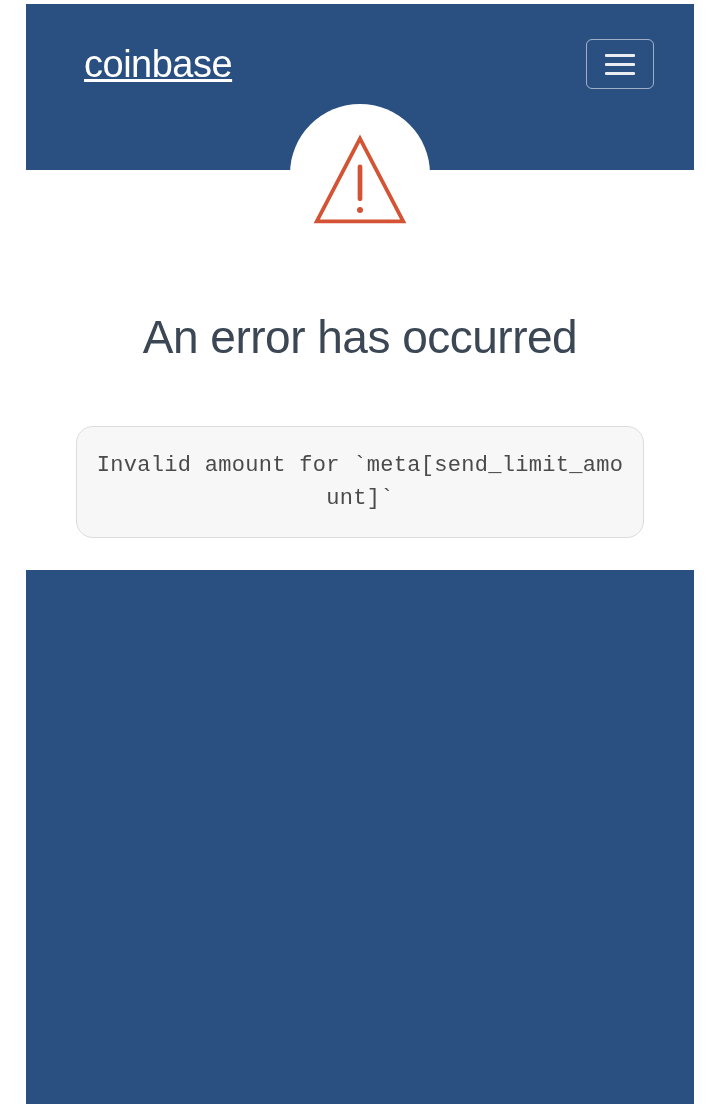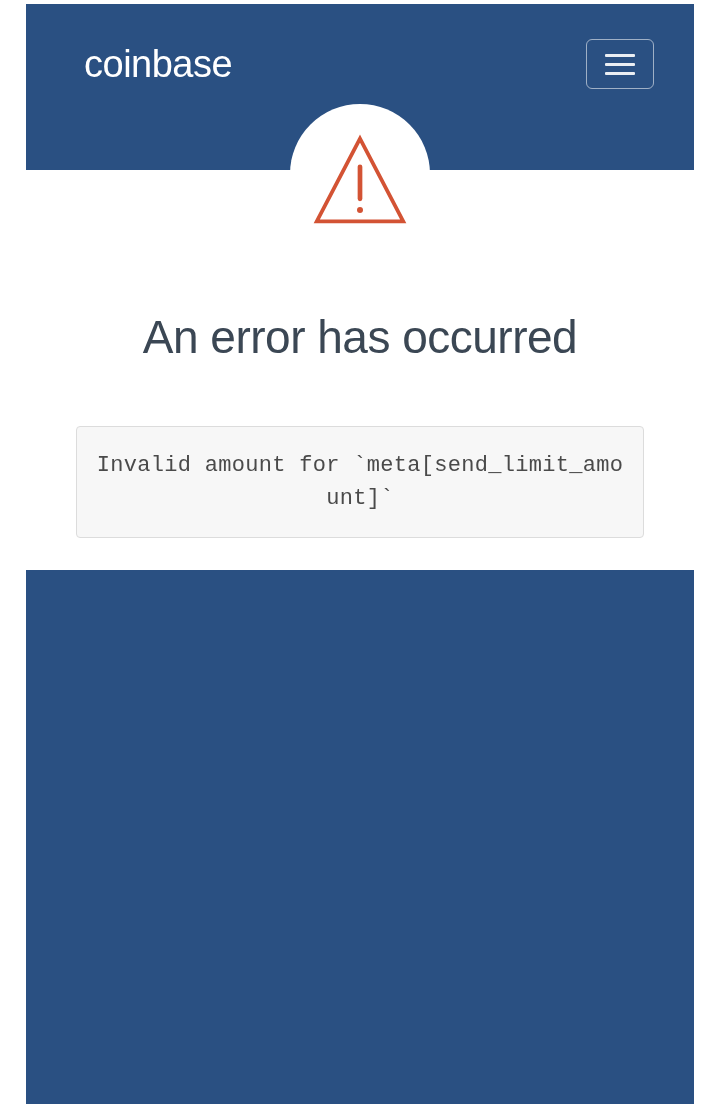--- a/index.html
+++ b/index.html
@@ -32,20 +32,21 @@
       align-items: center;
       justify-content: space-between;
       padding: 0 40px 0 58px;
     }
     .logo {
       color: #ffffff;
       font-size: 38px;
       font-weight: 500;
       letter-spacing: -0.5px;
       font-family: -apple-system, BlinkMacSystemFont, "Segoe UI", Helvetica, Arial, sans-serif;
+      text-decoration: underline;
     }
     .hamburger-button {
       width: 68px;
       height: 50px;
       border: 1.5px solid rgba(255,255,255,0.55);
       border-radius: 6px;
       background: transparent;
       display: flex;
       flex-direction: column;
       align-items: center;
@@ -89,21 +90,21 @@
       text-align: center;
       color: #3b4754;
       font-size: 46px;
       font-weight: 400;
       letter-spacing: -0.5px;
     }
     .error-box {
       margin-top: 62px;
       border: 1px solid #dcdcdc;
       background: #f7f7f7;
-      border-radius: 4px;
+      border-radius: 17px;
       padding: 22px 18px;
       text-align: center;
     }
     .error-message {
       font-family: "SFMono-Regular", Consolas, "Liberation Mono", Menlo, monospace;
       font-size: 22px;
       color: #4a4a4a;
       line-height: 1.5;
       word-break: break-all;
       letter-spacing: 0.3px;

